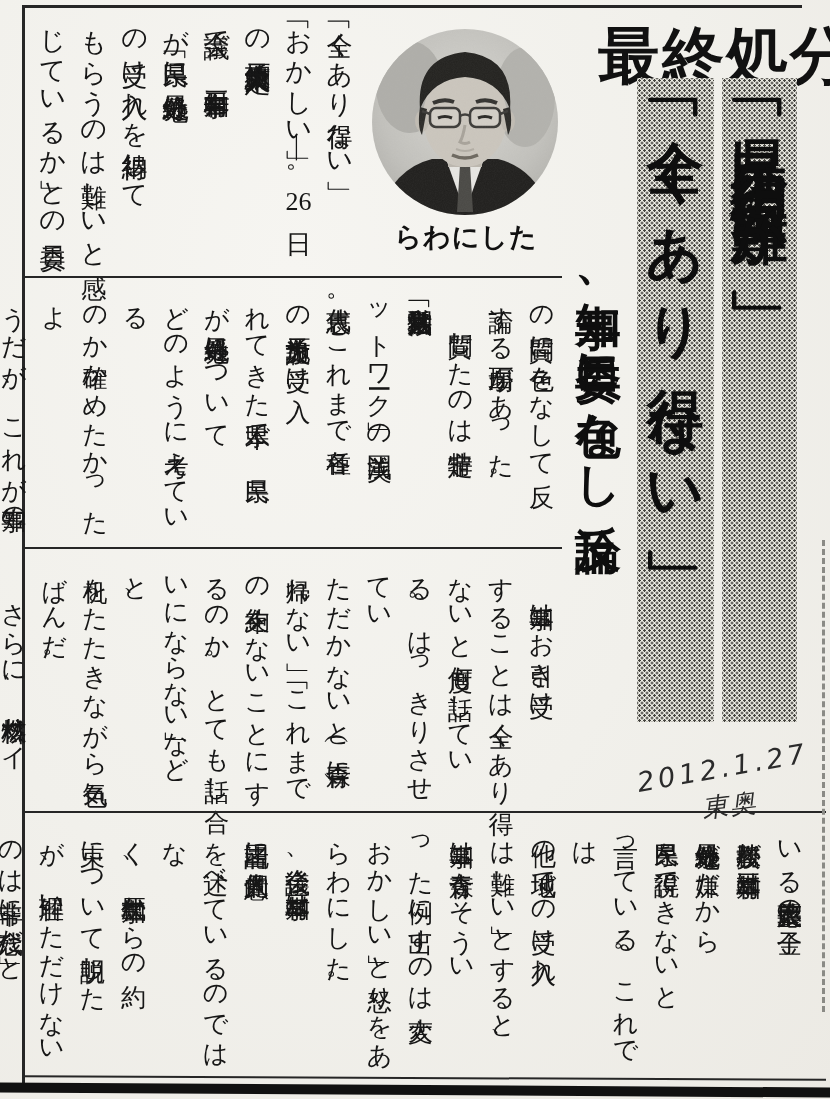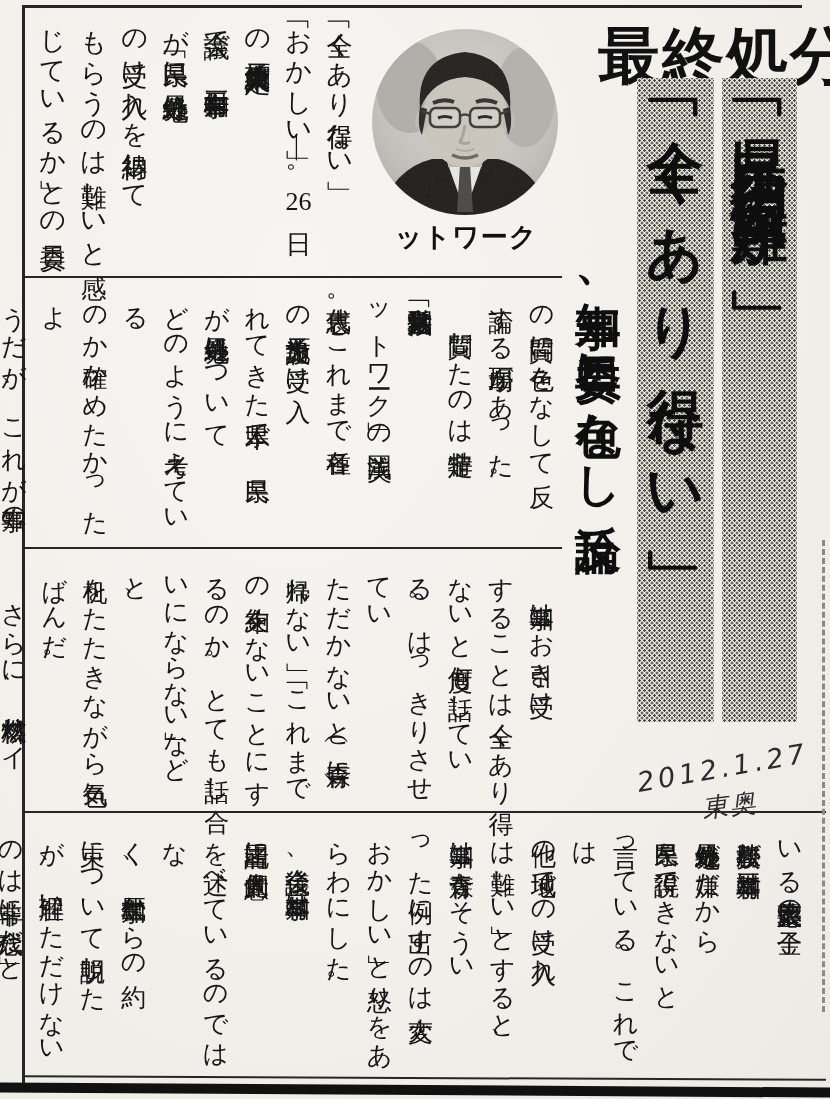--- a/index.html
+++ b/index.html
@@ -148,21 +148,21 @@
 
         <path d="M95,98 Q93,110 90,115 Q95,118 100,115" stroke="#a9a49b" stroke-width="3" fill="none"></path>
         <path d="M82,128 Q95,134 108,128" stroke="#6d685f" stroke-width="3.5" fill="none"></path>
         <path d="M86,122 Q95,126 104,122" stroke="#b3aea5" stroke-width="2" fill="none"></path>
       </g>
       <g clip-path="url(#circ)" filter="url(#grain)" opacity="0.5">
         <rect width="190" height="190" fill="none"></rect>
       </g>
     </svg>
   </div>
-  <div id="caption">ットワーク</div>
+  <div id="caption">らわにした</div>
 
   <div id="handwriting">
     <div id="hw-date">2012.1.27</div>
     <div id="hw-stamp">東奥</div>
   </div>
 
   <div id="block1" class="vblock jp-vertical">
     <p>「全くあり得ない」</p>
     <p>「おかしい」―。<span class="tcy">26</span>日</p>
     <p>の原子力政策大綱策定</p>

